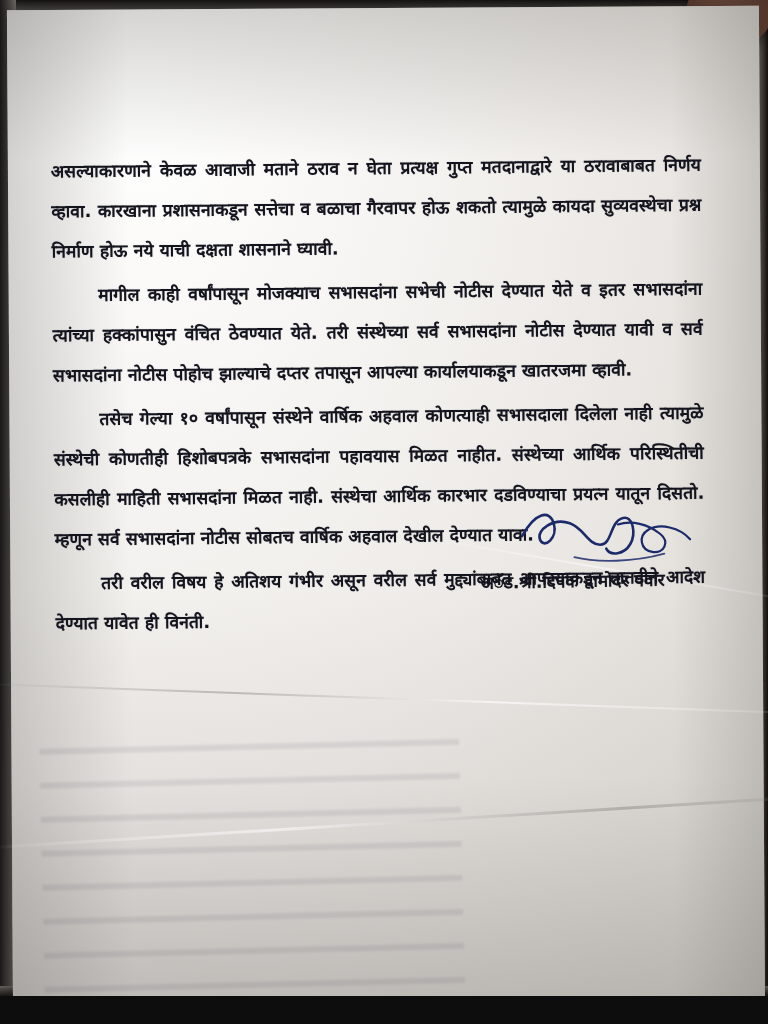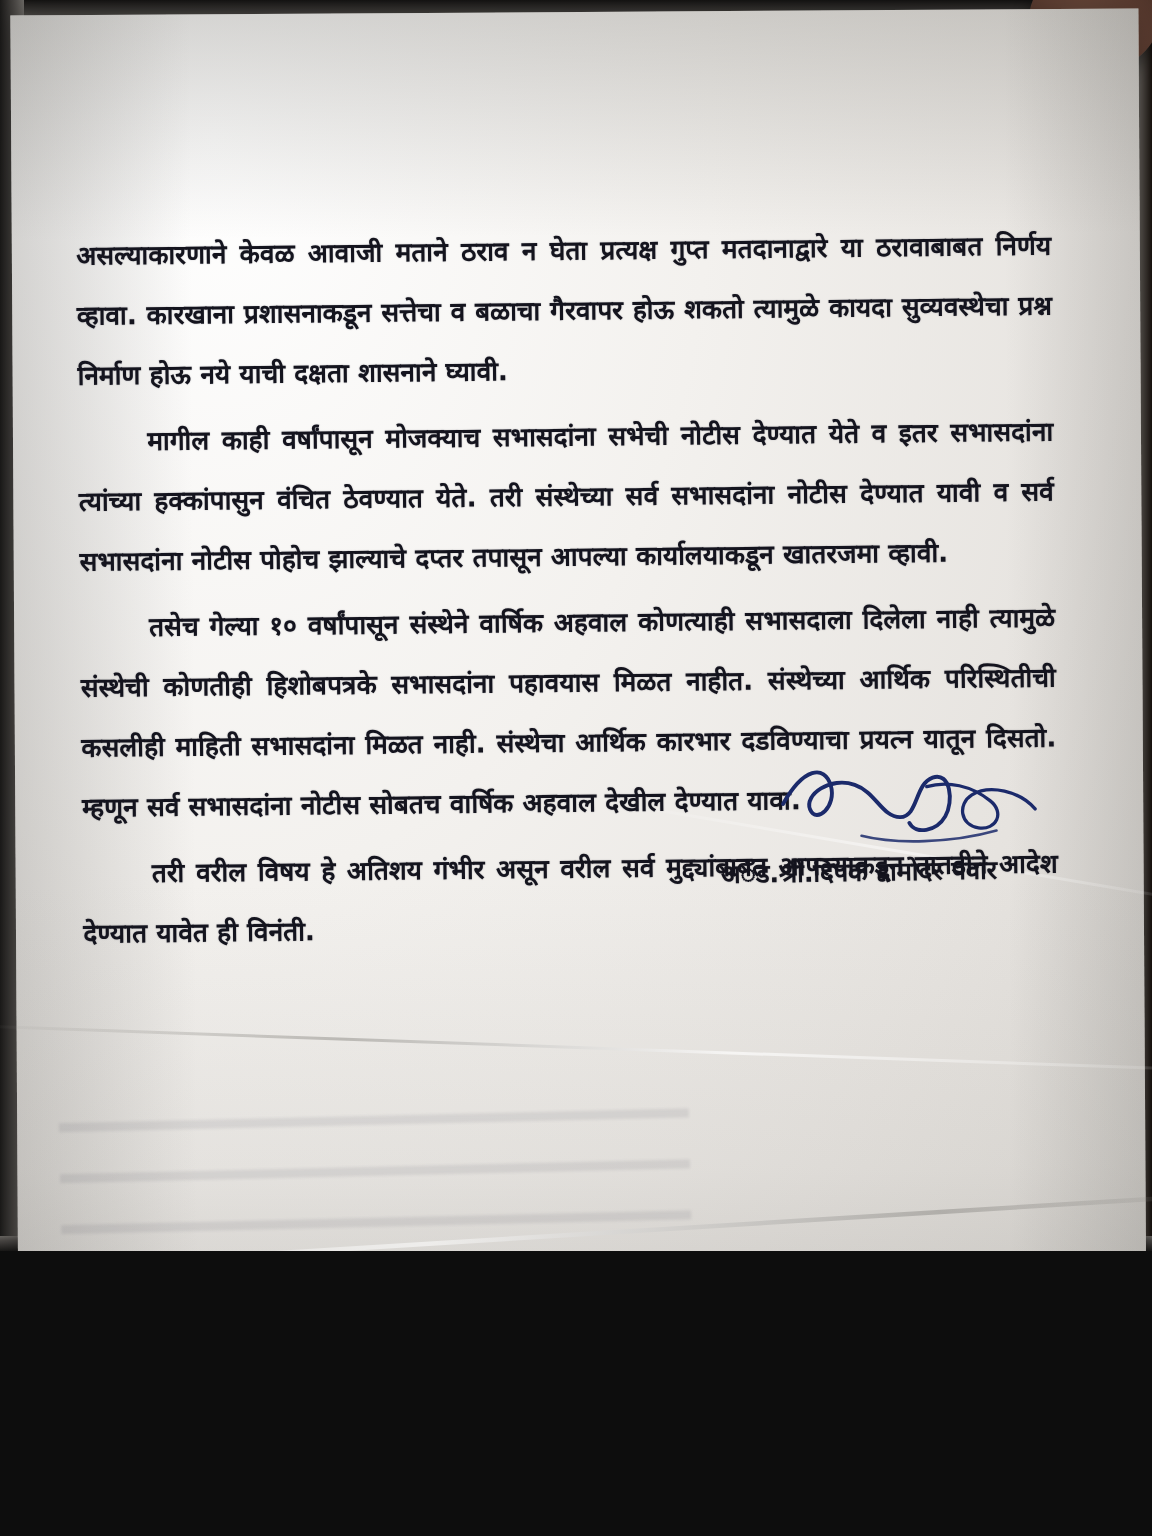--- a/index.html
+++ b/index.html
@@ -11,21 +11,21 @@
     width: 768px;
     height: 1024px;
     overflow: hidden;
     font-family: "Liberation Sans", sans-serif;
   }
 
   
   #photo {
     position: relative;
     width: 768px;
-    height: 834px;
+    height: 996px;
     background: #6e6a66;
     overflow: hidden;
   }
 
   
   .edge-dark {
     position: absolute;
     background: #2a2724;
   }
   .edge-left  { left: 0;   top: 0; width: 16px;  height: 1024px;

